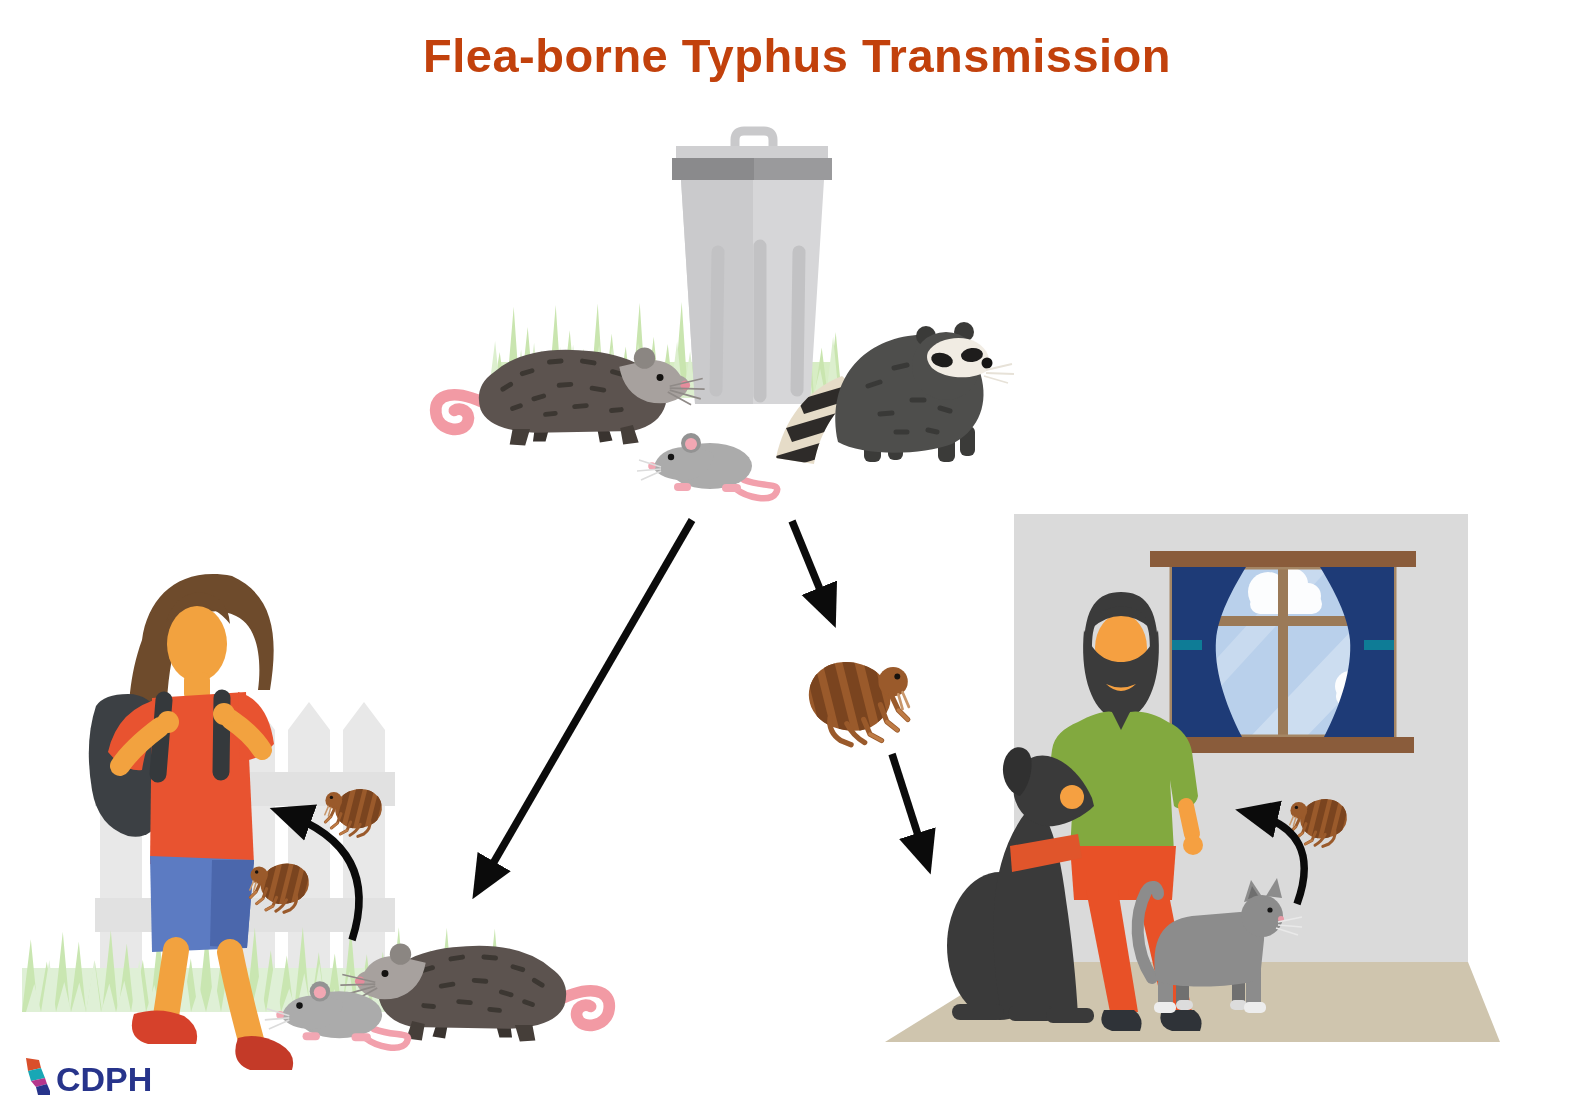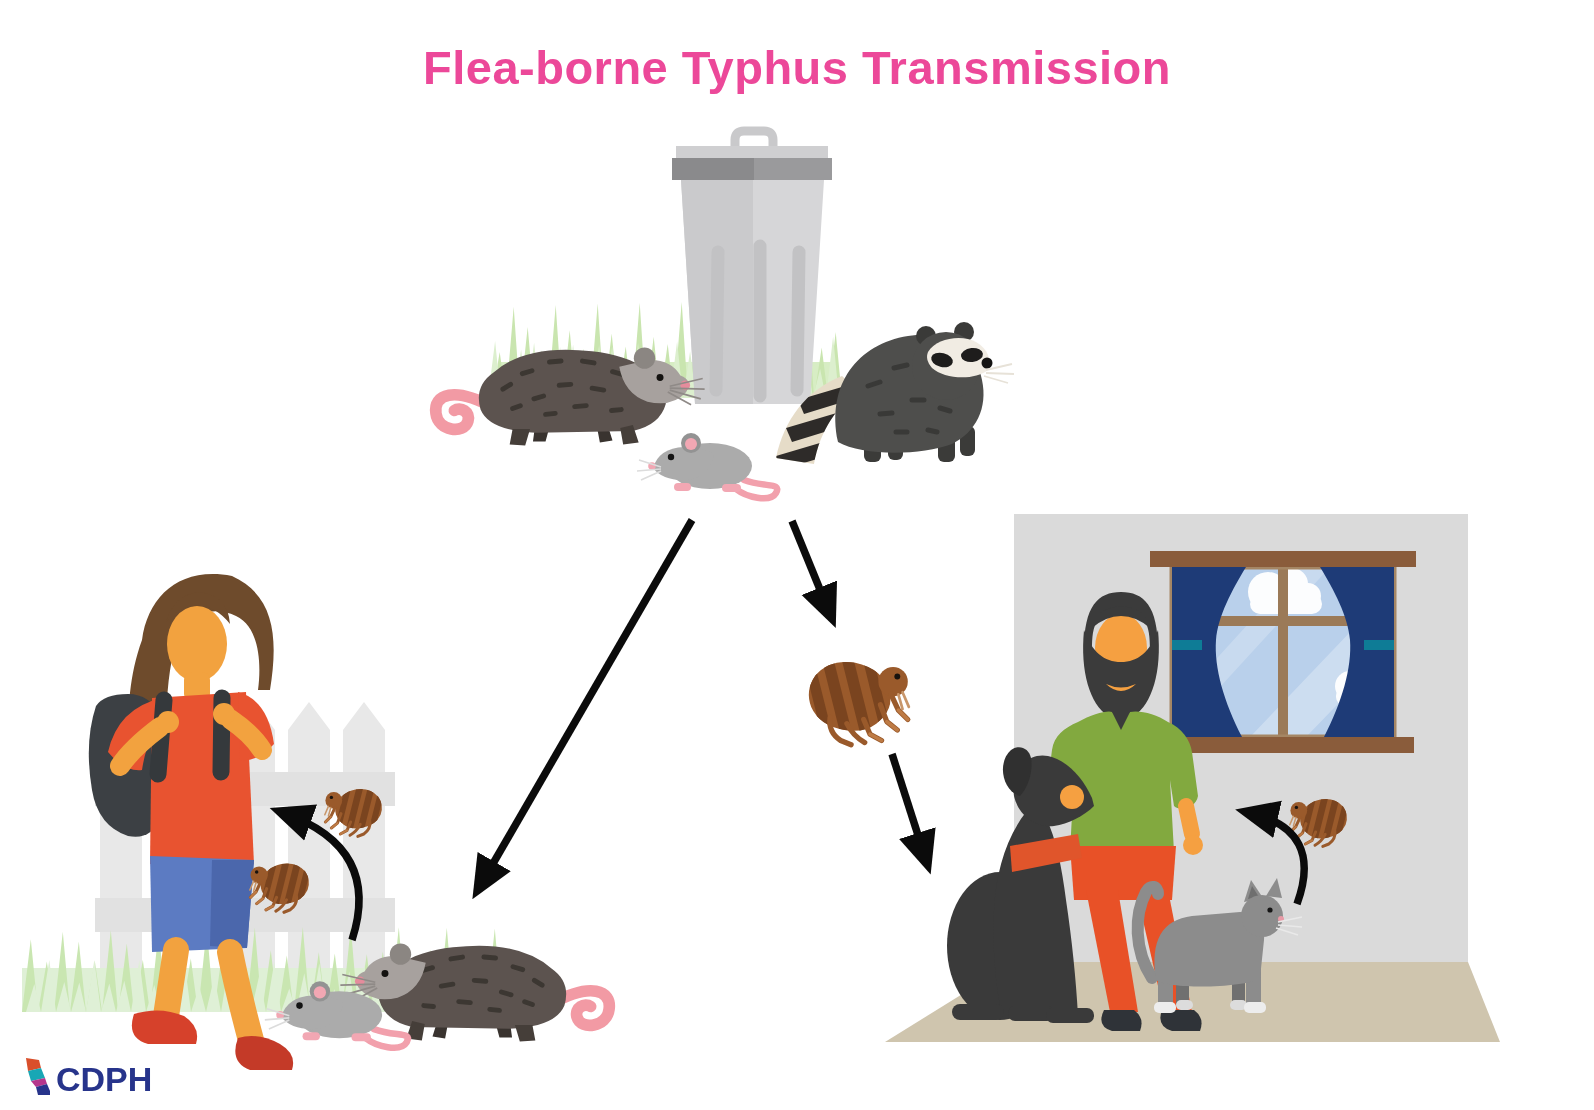--- a/index.html
+++ b/index.html
@@ -1,20 +1,20 @@
 <!DOCTYPE html>
 <html><head>
 <meta charset="utf-8">
 <title>Flea-borne Typhus Transmission</title>
 <style>
   html,body{margin:0;padding:0;background:#ffffff;}
   .stage{position:relative;width:1594px;height:1110px;background:#ffffff;overflow:hidden;
          font-family:"Liberation Sans", sans-serif;}
-  .title{position:absolute;top:24px;left:0;right:0;margin:16px;text-align:center;
-         font-size:47px;font-weight:700;color:#ec4899;letter-spacing:0.5px;
+  .title{position:absolute;top:24px;left:0;right:0;margin:4px;text-align:center;
+         font-size:47px;font-weight:700;color:#c2410c;letter-spacing:0.5px;
          font-family:"Liberation Sans", sans-serif;}
   svg.illustration{position:absolute;left:0;top:0;width:1594px;height:1110px;display:block;}
   .logo-text{font-family:"Liberation Sans", sans-serif;font-weight:700;}
 </style>
 </head>
 <body>
 
 <div class="stage">
 
   <h1 class="title">Flea-borne Typhus Transmission</h1>

